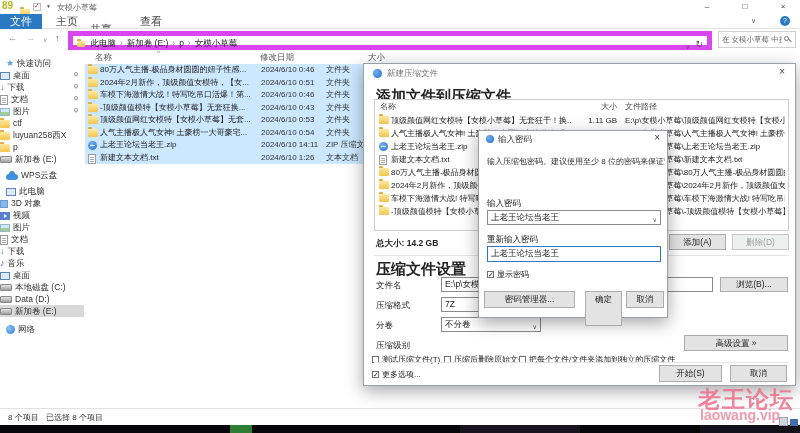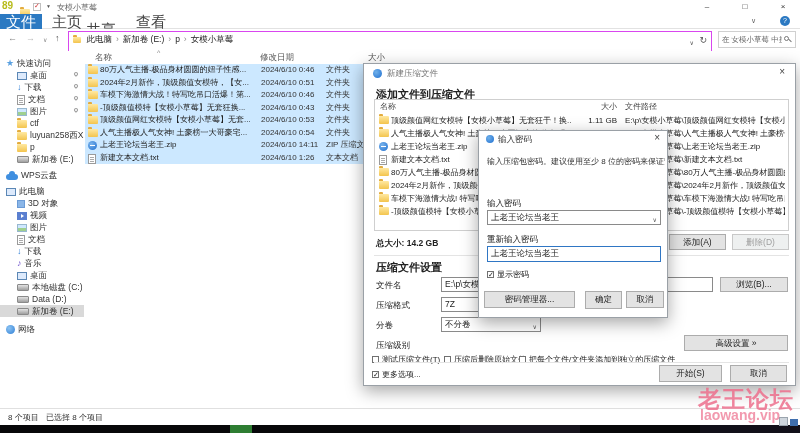--- a/index.html
+++ b/index.html
@@ -13,46 +13,46 @@
   .wm89 { position:absolute; left:2px; top:0px; font-size:10px; font-weight:bold; color:#b7bb1c; }
   .tb-folder { position:absolute; left:20px; top:3px; }
   .tb-check { position:absolute; left:33px; top:3px; width:8px; height:8px; background:#fff; border:1px solid #c0c0c0; }
   .tb-check::after { content:"✓"; position:absolute; left:0px; top:-2px; font-size:7px; color:#d23b3b; }
   .tb-chev { position:absolute; left:46px; top:3px; font-size:5px; color:#555; }
   .tb-title { position:absolute; left:57px; top:2px; font-size:8px; color:#666; }
   .win-btn { position:absolute; top:0; width:26px; height:13px; text-align:center; font-size:8px; color:#333; line-height:13px; }
   .wb-min { left:694px; } .wb-max { left:732px; } .wb-close { left:770px; }
 
   .ribbon { position:absolute; left:0; top:14px; width:800px; height:15px; background:#fff; border-bottom:1px solid #e2e2e2; }
-  .rtab { position:absolute; top:0; height:19px; line-height:15px; font-size:15px; color:#444; text-align:center; }
+  .rtab { position:absolute; top:0; height:19px; line-height:15px; font-size:11px; color:#444; text-align:center; }
   .rtab-file { left:0; width:42px; background:#2b79c2; color:#fff; }
   .rtab-home { left:50px; width:34px; } .rtab-share { left:84px; width:34px;margin-top:8px; } .rtab-view { left:134px; width:34px; }
   .ribbon-chev { position:absolute; right:44px; top:3px; font-size:7px; color:#666; }
   .ribbon-help { position:absolute; right:10px; top:2px; width:10px; height:10px; border-radius:50%; background:#2b79c2; color:#fff; font-size:7px; text-align:center; line-height:10px; }
 
   .addrbar { position:absolute; left:0; top:29px; width:800px; height:22px; background:#fff; }
   .nav { position:absolute; top:4px; font-size:9px; color:#888; }
   .nav-back { left:8px; } .nav-fwd { left:26px; color:#bbb; } .nav-hist { left:43px; font-size:6px; top:7px; } .nav-up { left:55px; color:#555; }
-  .addrbox { position:absolute; left:68px; top:2px; width:644px; height:33px; border:1px solid #d946ef; background:#fff; line-height:15px; }
+  .addrbox { position:absolute; left:68px; top:2px; width:644px; height:19px; border:5px solid #d946ef; background:#fff; line-height:15px; }
   .crumbs { position:absolute; left:4px; top:0px; font-size:8.5px; color:#222; white-space:nowrap; }
   .crumb { display:inline-block; }
   .crumb::after { content:"›"; color:#888; margin:0 4px; }
   .crumb:last-child::after { content:""; }
   .addr-chev { position:absolute; right:17px; top:4px; font-size:6px; color:#555; }
   .addr-refresh { position:absolute; right:4px; top:1px; font-size:9px; color:#555; }
   .searchbox { position:absolute; left:718px; top:2px; width:78px; height:17px; border:1px solid #d0d0d0; background:#fff; }
   .search-text { position:absolute; left:3px; top:3px; font-size:7.5px; color:#666; white-space:nowrap; overflow:hidden; width:60px; }
   .ic-search { position:absolute; right:6px; top:4px; width:5px; height:5px; border:1px solid #777; border-radius:50%; }
   .ic-search::after { content:""; position:absolute; width:4px; height:1px; background:#777; transform:rotate(45deg); right:-4px; bottom:-1px; }
 
   .ebody { position:absolute; left:0; top:51px; width:800px; height:357px; background:#fff; }
   
   .sidebar { position:absolute; left:0; top:0; width:84px; height:357px; }
   .srow { position:absolute; left:0; width:84px; height:12px; line-height:12px; font-size:8.5px; color:#333; white-space:nowrap; overflow:hidden; }
-  .lvl0 { padding-left:6px; } .lvl1 { padding-left:17px; }
+  .lvl0 { padding-left:6px; } .lvl1 { }
   .srow.sel { background:#d9d9d9; }
   .pin { position:absolute; right:6px; top:3px; width:4px; height:4px; border:1px solid #999; border-radius:50% 50% 50% 0; transform:rotate(-45deg); }
   
   .filelist { position:absolute; left:84px; top:0; width:712px; height:357px; }
   .fhead { position:absolute; top:0; font-size:8.5px; color:#555; height:13px; line-height:13px; }
   .fh-name { left:11px; } .fh-date { left:176px; } .fh-type { left:241px;margin-top:28px; } .fh-size { left:284px; }
   .fh-sort { position:absolute; left:73px; top:-2px; font-size:7px; color:#888; }
   .frow { position:absolute; left:1px; width:710px; height:12.5px; background:#cce8ff; }
   .frow .ric { position:absolute; left:3px; top:2px; }
   .fname { position:absolute; left:15px; top:0; width:158px; font-size:8px; color:#222; line-height:12.5px; white-space:nowrap; overflow:hidden; }
@@ -82,21 +82,21 @@
   .gl { font-size:9px; line-height:9px; }
   .gl-star { color:#5aa0e0; } .gl-down { color:#2f7fd6; } .gl-music { color:#7a5fd0; }
 
   
   .dlg { position:absolute; background:#fff; border:1px solid #9aa0a6; box-shadow:0 5px 16px rgba(0,0,0,.35); }
   .dlg-archive { left:363px; top:63px; width:433px; height:323px; z-index:10;padding-left:20px; }
   .dlg-pass { left:478px; top:130px; width:190px; height:188px; z-index:20; }
   .dtitle-icon { position:absolute; width:9px; height:9px; border-radius:50%; background:radial-gradient(circle at 35% 35%, #6fb0ea, #1f6fd0); }
   .dtitle { position:absolute; font-size:8.5px; color:#777; }
   .dclose { position:absolute; font-size:10px; color:#444; }
-  .dheading { position:absolute; font-size:11px; font-weight:bold; color:#222;font-family:Liberation Serif, serif; }
+  .dheading { position:absolute; font-size:15px; font-weight:bold; color:#222;font-family:Liberation Serif, serif; }
   .dlist { position:absolute; left:10px; top:35px; width:415px; height:132px; border:1px solid #cfcfcf; background:#fff; overflow:hidden; }
   .dlh { position:absolute; top:0; font-size:8px; color:#444; height:13px; line-height:13px; }
   .dlh-name { left:5px; } .dlh-size { left:200px; width:42px; text-align:right; } .dlh-path { left:250px; }
   .dr { position:absolute; left:0; width:413px; height:13px; }
   .dr .ric { position:absolute; left:4px; top:2px; }
   .drn { position:absolute; left:16px; top:0; width:180px; font-size:8px; color:#222; line-height:13px; white-space:nowrap; overflow:hidden; }
   .drs { position:absolute; left:160px; top:0; width:82px; font-size:8px; color:#222; line-height:13px; text-align:right; white-space:nowrap; }
   .drp { position:absolute; left:250px; top:0; width:160px; font-size:8px; color:#222; line-height:13px; white-space:nowrap; overflow:hidden; }
   .dtotal { position:absolute; left:12px; top:174px; font-size:8.5px; color:#222;font-weight:bold; }
   .btn { position:absolute; background:#e3e3e3; border:1px solid #acacac; font-size:8.5px; color:#222; text-align:center; }
@@ -357,21 +357,21 @@
 
     <span class="dslabel" style="left:8px;top:67px">输入密码</span>
     <div class="combo" style="left:8px;top:79px;width:174px;height:15px"><span>上老王论坛当老王</span><span class="chev">∨</span></div>
 
     <span class="dslabel" style="left:8px;top:103px">重新输入密码</span>
     <input class="tin focused" style="left: 8px; top: 115px; width: 174px; height: 16px;" value="上老王论坛当老王">
 
     <label class="cb checked" style="left:8px;top:139px"><span class="box"></span><span>显示密码</span></label>
 
     <div class="btn" style="left:5px;top:160px;width:91px;height:17px;line-height:15px">密码管理器...</div>
-    <div class="btn" style="left:106px;top:160px;width:37px;height:18px;line-height:15px">确定</div>
+    <div class="btn" style="left:106px;top:160px;width:37px;height:35px;line-height:15px">确定</div>
     <div class="btn" style="left:147px;top:160px;width:38px;height:17px;line-height:15px">取消</div>
   </div>
 
   <div class="taskbar">
     <span class="tb-green"></span>
     <span class="tb-dim1"></span>
     <span class="tb-dim2"></span>
   </div>
   <div class="tray1"></div>
   <div class="tray2"></div>

